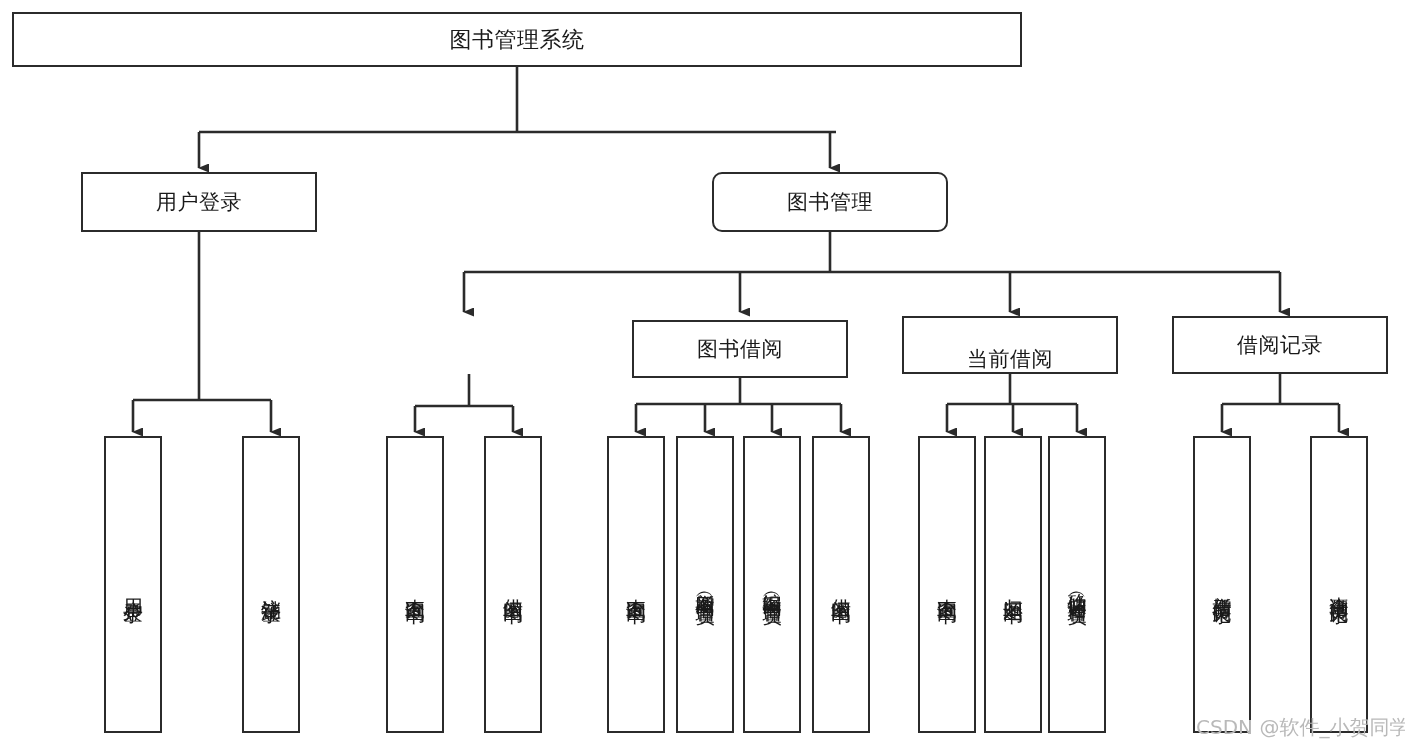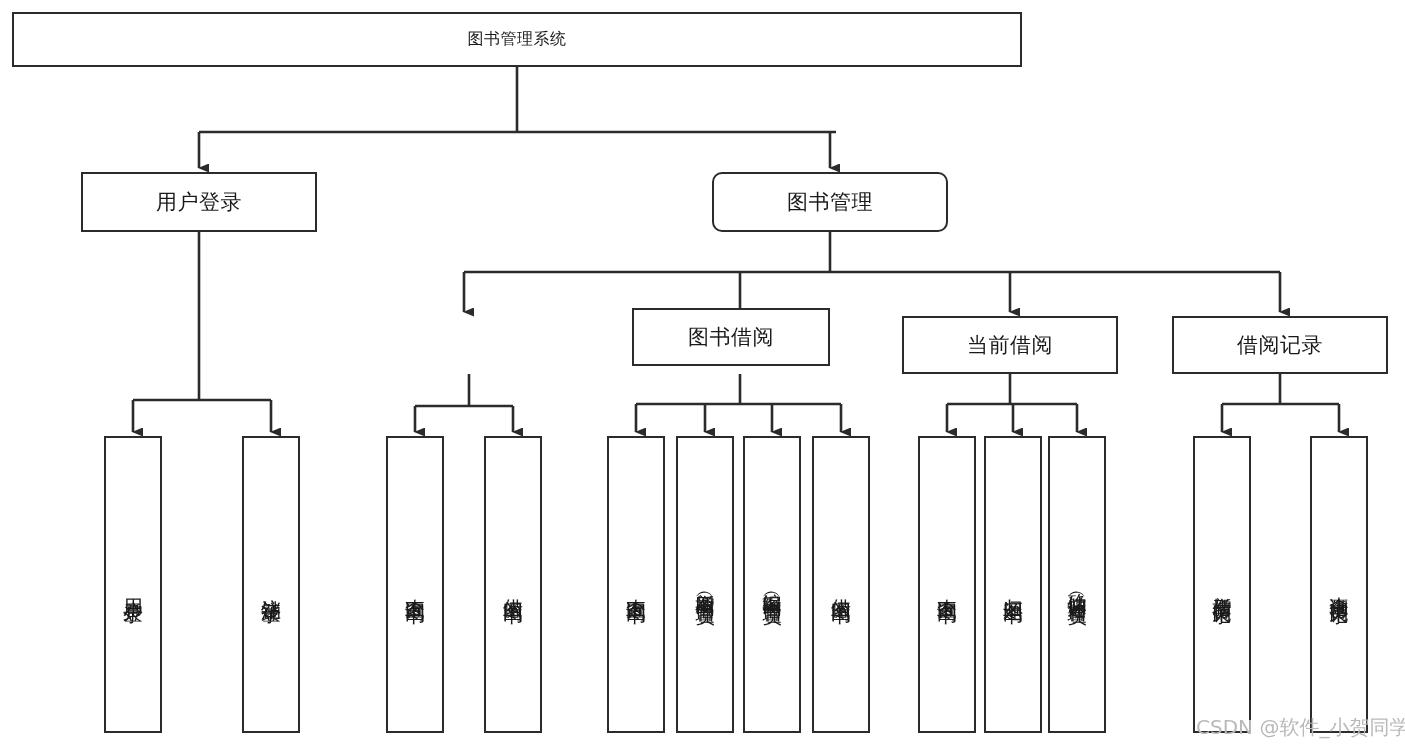--- a/index.html
+++ b/index.html
@@ -44,21 +44,21 @@
     line-height: 1.18;
     letter-spacing: 0.5px;
   }
   
   .node.horiz .label {
     writing-mode: horizontal-tb;
     font-size: 21px;
     white-space: nowrap;
   }
   .node.root .label {
-    font-size: 16px;
+    font-size: 22px;
   }
   
   .node.vert {
     align-items: center;
     justify-content: center;
     padding-top: 4px;
   }
   .node.vert .label {
     writing-mode: vertical-rl;
     text-orientation: upright;
@@ -142,25 +142,25 @@
 
   <div class="node horiz" style="left:81px; top:172px; width:236px; height:60px;">
     <span class="label">用户登录</span>
   </div>
 
   <div class="node horiz" style="left:712px; top:172px; width:236px; height:60px;border-radius:10px;">
     <span class="label">图书管理</span>
   </div>
 
 
-  <div class="node horiz" style="left:632px; top:308px; width:198px; height:58px;">
+  <div class="node horiz" style="left:632px; top:320px; width:216px; height:58px;">
     <span class="label">图书借阅</span>
   </div>
 
-  <div class="node horiz" style="left:902px; top:316px; width:216px; height:58px;">
+  <div class="node horiz" style="left:902px; top:316px; width:216px; height:58px;align-items:flex-end;">
     <span class="label">当前借阅</span>
   </div>
 
   <div class="node horiz" style="left:1172px; top:316px; width:216px; height:58px;">
     <span class="label">借阅记录</span>
   </div>
 
   <div class="node vert" style="left:104px; top:436px; width:58px; height:297px;">
     <span class="label">用户登录</span>
   </div>

